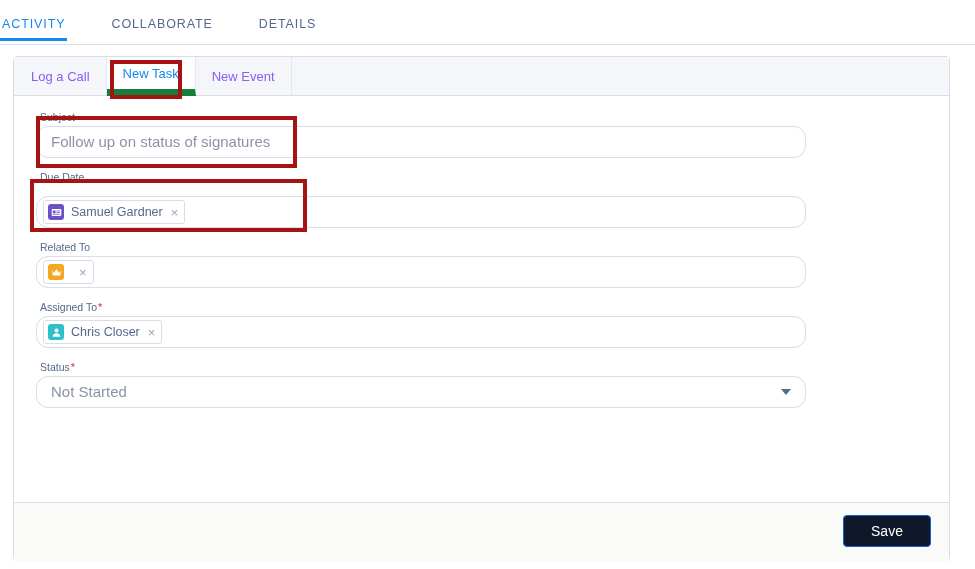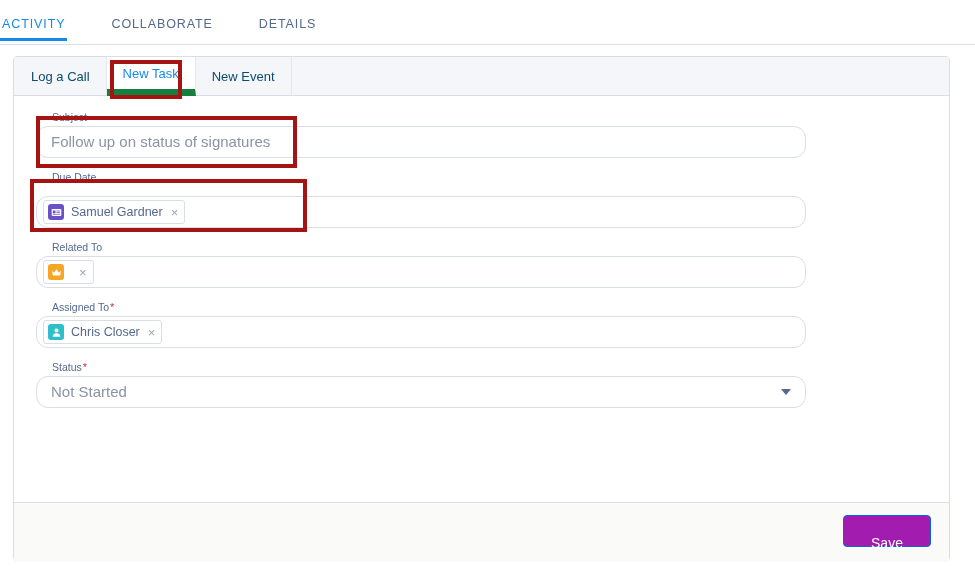--- a/index.html
+++ b/index.html
@@ -69,21 +69,21 @@
     height: 39px;
     background: #f4f6f9;
     border-bottom: 1px solid #d8dde6;
     display: flex;
     align-items: stretch;
     padding-left: 0;
     box-sizing: border-box;
   }
   .subtab {
     font-size: 13px;
-    color: #0c4a6e;
+    color: #8b5cf6;
     padding: 0 16px;
     display: flex;
     align-items: center;
     cursor: pointer;
     border-right: 1px solid #e4e7ec;
     background: #f4f6f9;
     white-space: nowrap;
   }
   .subtab:first-child { border-left: 1px solid transparent; }
   .subtab.active {
@@ -97,21 +97,21 @@
   .form {
     padding: 14px 18px 0 22px;
   }
   .field {
     margin-bottom: 12px;
     position: relative;
   }
   .field-label {
     font-size: 10.5px;
     color: #54698d;
-    margin: 0 0 2px 16px;
+    margin: 0 0 2px 4px;
     line-height: 14px;
     display: block;
   }
   .req {
     color: #c23934;
     font-size: 11px;
     margin-left: 1px;
   }
   .input {
     box-sizing: border-box;
@@ -203,30 +203,30 @@
     height: 59px;
     border-top: 1px solid #d8dde6;
     background: #fafaf9;
   }
   .save-btn {
     position: absolute;
     right: 18px;
     top: 12px;
     width: 88px;
     height: 32px;
-    background: #a21caf;
+    background: #0f172a;
     border: 1px solid #0d63d6;
     border-radius: 4px;
     color: #ffffff;
     font-size: 14px;
     font-family: "Liberation Sans", sans-serif;
     cursor: pointer;
     line-height: 30px;
     text-align: center;
-    padding: 12px;
+    padding: 0;
   }
 
   
   .annot {
     position: absolute;
     border: 4px solid #a51313;
     box-sizing: border-box;
     pointer-events: none;
     z-index: 30;
   }

